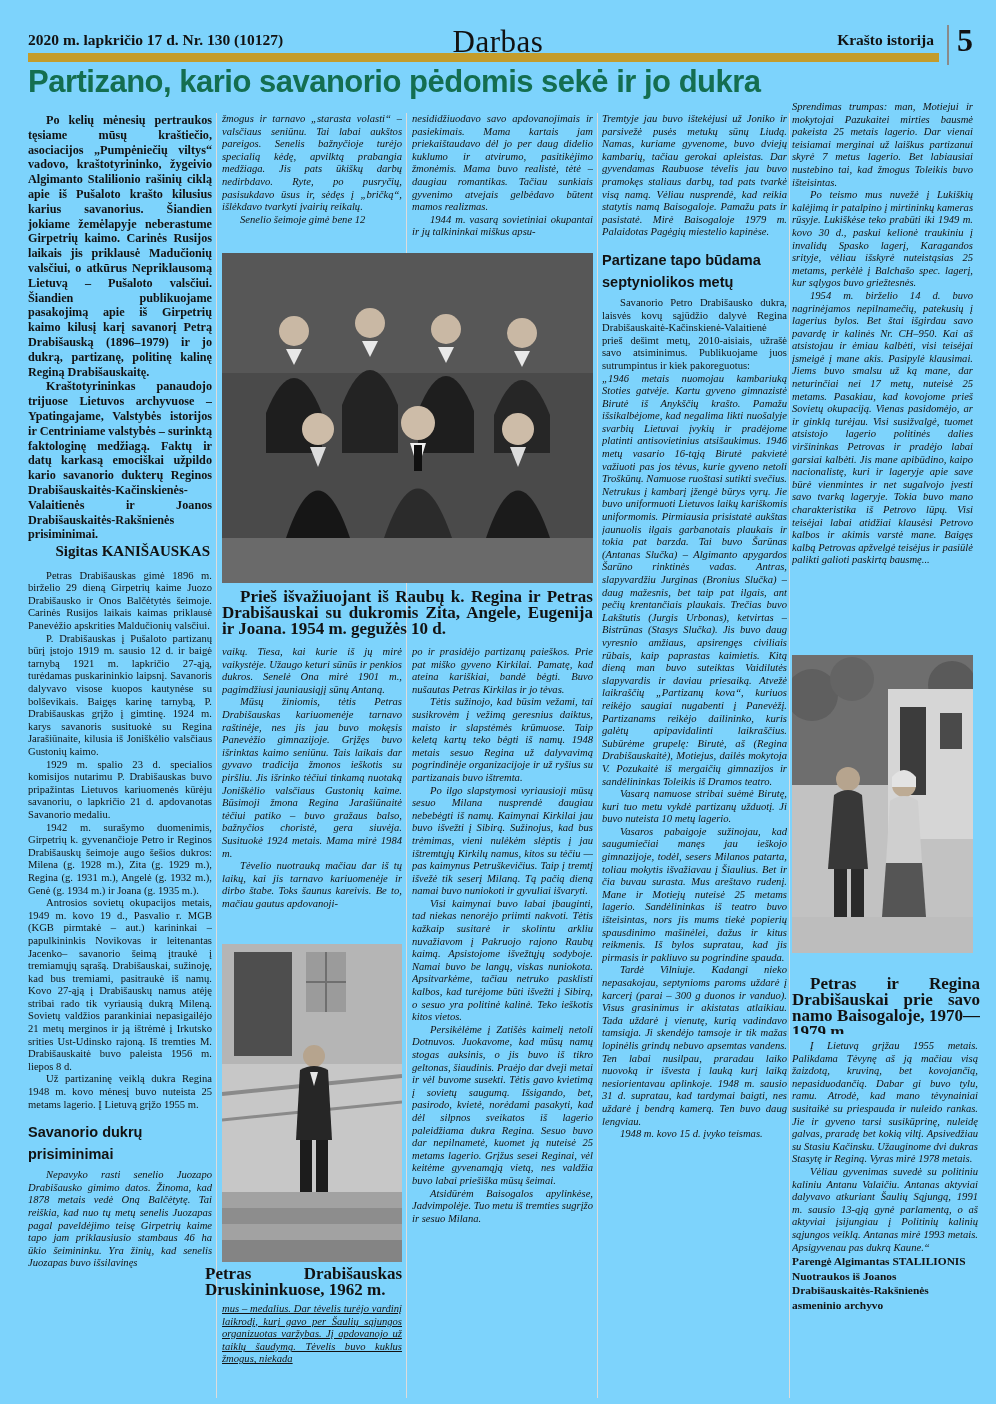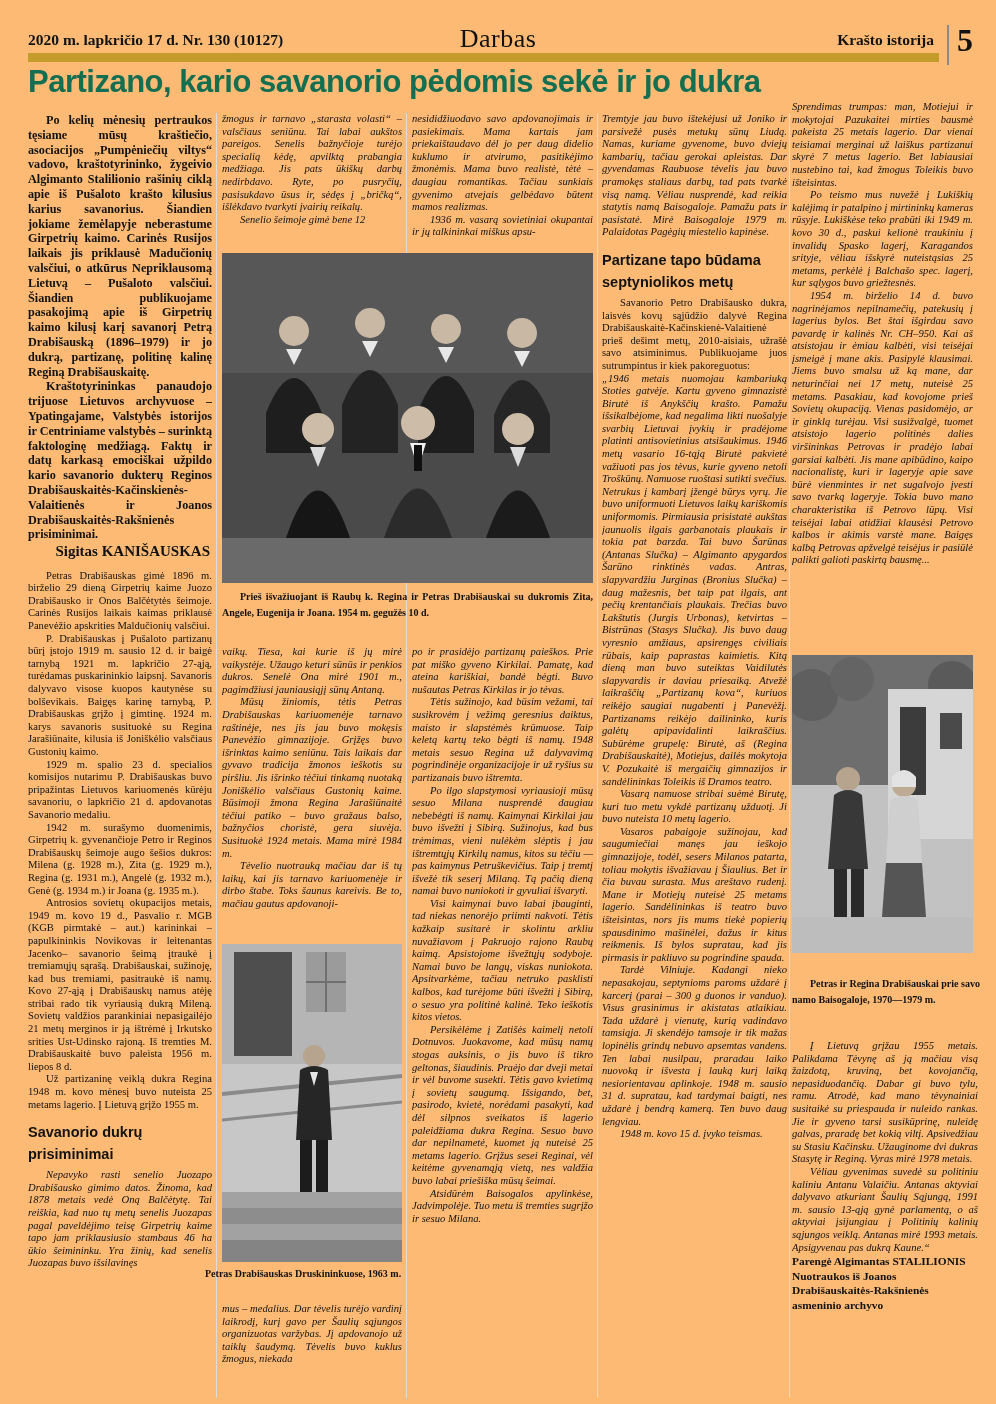--- a/index.html
+++ b/index.html
@@ -1,22 +1,22 @@
 <!DOCTYPE html>
 <html style="--gold: #c49c2b; --green: #146e50;"><head>
 <meta charset="utf-8">
 <style>
   :root{ --gold:#c49c2b; --green:#146e50; }
   html,body{ margin:0; padding:0; background:#e8e8e8; }
-  .page{ position:relative; width:996px; height:1404px; background:#fdba74;
+  .page{ position:relative; width:996px; height:1404px; background:#7dd3fc;
          font-family:"Liberation Serif", serif; color:#121212; overflow:hidden; margin:0 auto; }
 
   
   .mast-issue{ position:absolute; left:28px; top:31px; font-size:15.5px; font-weight:bold; }
-  .mast-title{ position:absolute; left:0; right:0; top:24px; text-align:center; font-size:26px; letter-spacing:.5px; }
+  .mast-title{ position:absolute; left:0; right:0; top:24px; text-align:center; font-size:31px; letter-spacing:.5px; }
   .mast-section{ position:absolute; right:62px; top:31px; font-size:15.5px; font-weight:bold; }
   .mast-vrule{ position:absolute; left:947px; top:25px; width:2px; height:40px; background:#8a8a8a; }
   .page-num{ position:absolute; left:957px; top:22px; font-size:32px; font-weight:bold; }
   .accent-bar{ position:absolute; left:28px; top:53px; width:911px; height:9px; background:var(--gold); }
 
   .headline{ position:absolute; left:28px; top:64px; width:940px; margin:0;
              font-family:Liberation Sans, sans-serif; font-weight:bold;
              font-size:31px; letter-spacing:-0.5px; color:var(--green); }
 
   
@@ -29,29 +29,29 @@
   .blk.noind{ text-indent:0; }
   .blk.subhead{ font-family:"Liberation Sans", sans-serif; font-weight:bold; font-style:normal;
                 font-size:14.5px; line-height:22px; text-indent:0; text-align:left; margin:10px 0 4px; }
   .blk.credit{ font-weight:bold; font-style:normal; text-align:left; text-indent:0; line-height:14.5px; font-size:11.4px; }
 
   .vrule{ position:absolute; top:113px; height:1285px; width:1px; background:#dcdcdc; }
 
   
   .photo{ position:absolute; overflow:hidden; background:#555; }
   .photo svg{ display:block; }
-  .caption{ position:absolute; overflow:hidden; font-weight:bold; font-size:10px; line-height:16px; text-align:justify; }
+  .caption{ position:absolute; overflow:hidden; font-weight:bold; font-size:17px; line-height:16px; text-align:justify; }
   .caption.ind{ text-indent:18px; }
 
   #col1    { left:28px;  top:113px; width:184px; height:1285px; }
   #col2top { left:222px; top:113px; width:180px; height:138px; }
   #col3top { left:412px; top:113px; width:181px; height:138px; }
   #col2mid { left:222px; top:646px; width:180px; height:296px; }
   #col3mid { left:412px; top:646px; width:181px; height:756px; }
-  #col2bot { left:222px; top:1303px; width:180px; height:98px; }
+  #col2bot { left:222px; top:1303px; width:180px; height:98px;text-decoration:underline; }
   #col4    { left:602px; top:113px; width:185px; height:1289px; }
   #col5top { left:792px; top:101px; width:181px; height:540px; }
   #col5bot { left:792px; top:1040px; width:186px; height:362px; }
 
   #groupPhoto { left:222px; top:253px; width:371px; height:330px; }
   #groupCap   { left:222px; top:589px; width:371px; height:54px; }
   #stairsPhoto{ left:222px; top:944px; width:180px; height:318px; }
   #stairsCap  { left:205px; top:1266px; width:197px; height:36px; }
   #couplePhoto{ left:792px; top:655px; width:181px; height:298px; }
   #coupleCap  { left:792px; top:976px; width:188px; height:58px; }
@@ -87,21 +87,21 @@
       <p class="blk body">Už partizaninę veiklą dukra Regina 1948 m. kovo mėnesį buvo nuteista 25 metams lagerio. Į Lietuvą grįžo 1955 m.</p>
       <p class="blk subhead">Savanorio dukrų prisiminimai</p>
       <p class="blk memoir">Nepavyko rasti senelio Juozapo Drabišausko gimimo datos. Žinoma, kad 1878 metais vedė Oną Balčėtytę. Tai reiškia, kad nuo tų metų senelis Juozapas pagal paveldėjimo teisę Girpetrių kaime tapo jam priklausiusio stambaus 46 ha ūkio šeimininku. Yra žinių, kad senelis Juozapas buvo išsilavinęs</p>
     </div>
   <div id="col2top" class="col">
       <p class="blk memoir noind">žmogus ir tarnavo „starasta volasti“ – valsčiaus seniūnu. Tai labai aukštos pareigos. Senelis bažnyčioje turėjo specialią kėdę, apvilktą prabangia medžiaga. Jis pats ūkiškų darbų nedirbdavo. Ryte, po pusryčių, pasisukdavo ūsus ir, sėdęs į „bričką“, išlėkdavo tvarkyti įvairių reikalų.</p>
       <p class="blk memoir">Senelio šeimoje gimė bene 12</p>
     </div>
   <div id="col3top" class="col">
       <p class="blk memoir noind">nesididžiuodavo savo apdovanojimais ir pasiekimais. Mama kartais jam priekaištaudavo dėl jo per daug didelio kuklumo ir atvirumo, pasitikėjimo žmonėmis. Mama buvo realistė, tėtė – daugiau romantikas. Tačiau sunkiais gyvenimo atvejais gelbėdavo būtent mamos realizmas.</p>
-      <p class="blk memoir">1936 m. vasarą sovietiniai okupantai ir jų talkininkai miškus apsu-</p>
+      <p class="blk memoir">1944 m. vasarą sovietiniai okupantai ir jų talkininkai miškus apsu-</p>
     </div>
   <div id="col2mid" class="col">
       <p class="blk memoir noind">vaikų. Tiesa, kai kurie iš jų mirė vaikystėje. Užaugo keturi sūnūs ir penkios dukros. Senelė Ona mirė 1901 m., pagimdžiusi jauniausiąjį sūnų Antaną.</p>
       <p class="blk memoir">Mūsų žiniomis, tėtis Petras Drabišauskas kariuomenėje tarnavo raštinėje, nes jis jau buvo mokęsis Panevėžio gimnazijoje. Grįžęs buvo išrinktas kaimo seniūnu. Tais laikais dar gyvavo tradicija žmonos ieškotis su piršliu. Jis išrinko tėčiui tinkamą nuotaką Joniškėlio valsčiaus Gustonių kaime. Būsimoji žmona Regina Jarašiūnaitė tėčiui patiko – buvo gražaus balso, bažnyčios choristė, gera siuvėja. Susituokė 1924 metais. Mama mirė 1984 m.</p>
       <p class="blk memoir">Tėvelio nuotrauką mačiau dar iš tų laikų, kai jis tarnavo kariuomenėje ir dirbo štabe. Toks šaunus kareivis. Be to, mačiau gautus apdovanoji-</p>
     </div>
   <div id="col3mid" class="col">
       <p class="blk memoir noind">po ir prasidėjo partizanų paieškos. Prie pat miško gyveno Kirkilai. Pamatę, kad ateina kariškiai, bandė bėgti. Buvo nušautas Petras Kirkilas ir jo tėvas.</p>
       <p class="blk memoir">Tėtis sužinojo, kad būsim vežami, tai susikrovėm į vežimą geresnius daiktus, maisto ir slapstėmės krūmuose. Taip keletą kartų teko bėgti iš namų. 1948 metais sesuo Regina už dalyvavimą pogrindinėje organizacijoje ir už ryšius su partizanais buvo ištremta.</p>
       <p class="blk memoir">Po ilgo slapstymosi vyriausioji mūsų sesuo Milana nusprendė daugiau nebebėgti iš namų. Kaimynai Kirkilai jau buvo išvežti į Sibirą. Sužinojus, kad bus trėmimas, vieni nulėkėm slėptis į jau ištremtųjų Kirkilų namus, kitos su tėčiu — pas kaimynus Petruškevičius. Taip į tremtį išvežė tik seserį Milaną. Tą pačią dieną namai buvo nuniokoti ir gyvuliai išvaryti.</p>
@@ -189,21 +189,21 @@
       <rect x="94" y="196" width="12" height="52" fill="#1c1c1c"></rect>
 
       <g>
         <rect x="0" y="248" width="180" height="16" fill="#a2a2a2"></rect>
         <rect x="0" y="264" width="180" height="16" fill="#8d8d8d"></rect>
         <rect x="0" y="280" width="180" height="16" fill="#a2a2a2"></rect>
         <rect x="0" y="296" width="180" height="22" fill="#848484"></rect>
       </g>
     </svg>
   </div>
-  <div id="stairsCap" class="caption">Petras Drabišauskas Druskininkuose, 1963 m.</div>
+  <div id="stairsCap" class="caption">Petras Drabišauskas Druskininkuose, 1962 m.</div>
 
   <div id="couplePhoto" class="photo">
     <svg width="181" height="298" viewBox="0 0 181 298" xmlns="http://www.w3.org/2000/svg">
       <rect width="181" height="298" fill="#c2c2c2"></rect>
       <rect width="181" height="130" fill="#6e6e6e"></rect>
       <circle cx="20" cy="40" r="26" fill="#5f5f5f"></circle>
         <circle cx="60" cy="24" r="22" fill="#646464"></circle>
         <circle cx="160" cy="30" r="24" fill="#5a5a5a"></circle>
       <rect x="96" y="34" width="85" height="150" fill="#d6d6d6"></rect>
       <rect x="108" y="52" width="26" height="88" fill="#3c3c3c"></rect>

